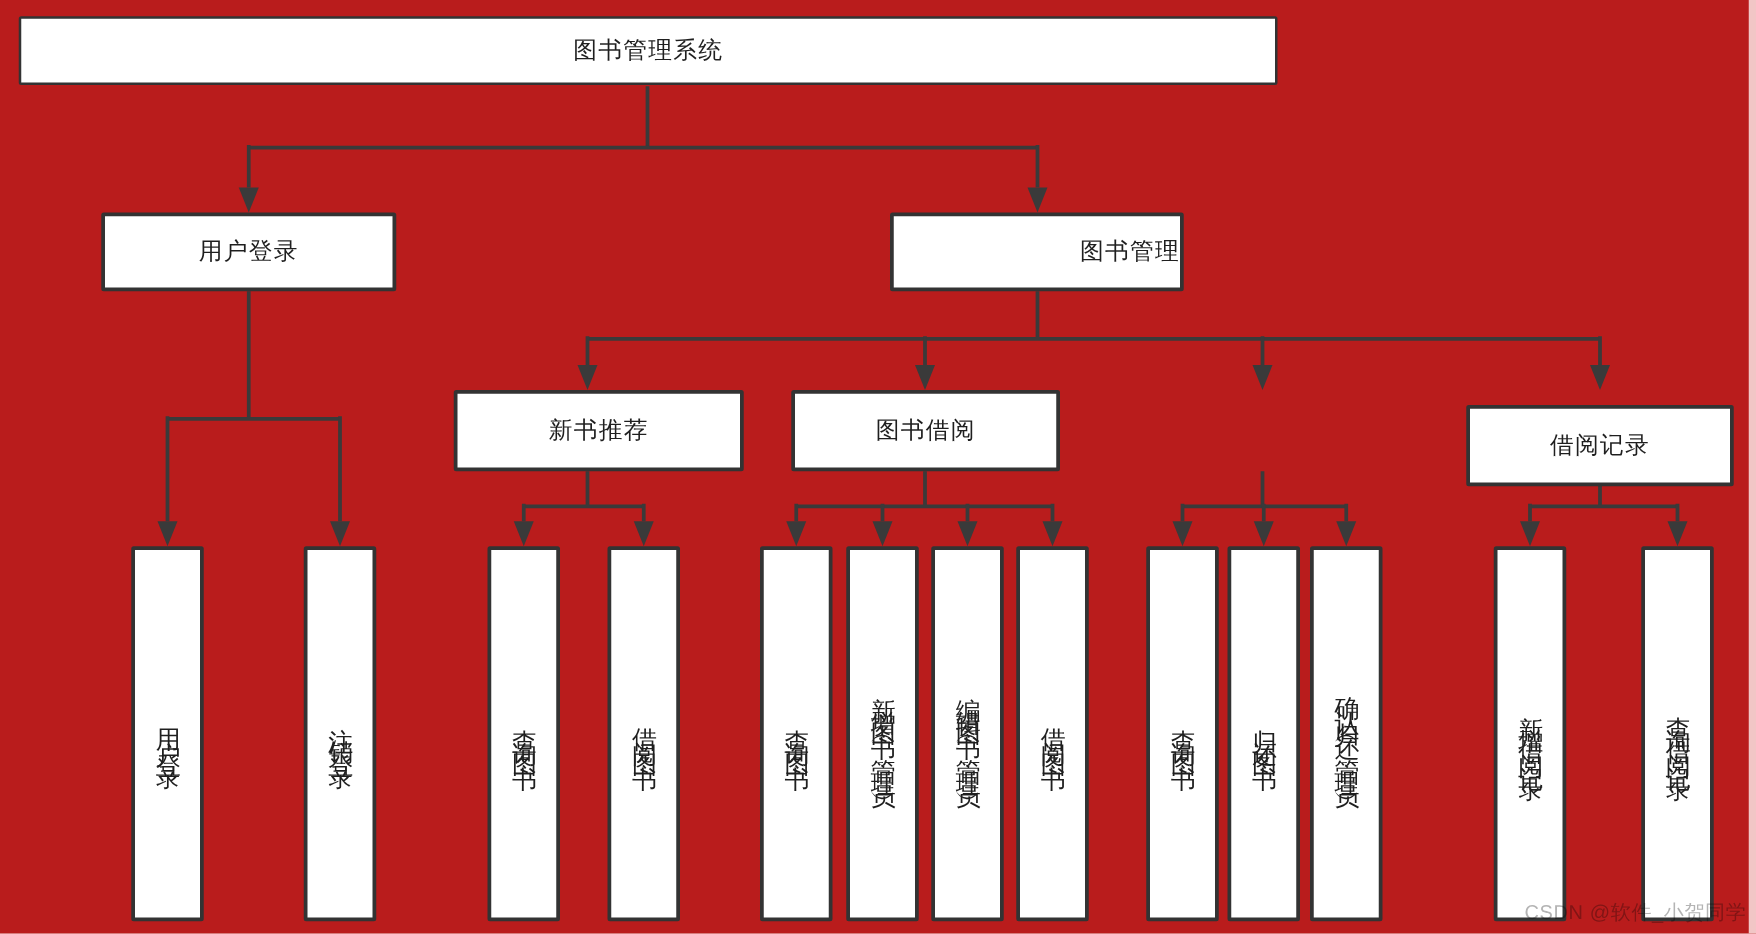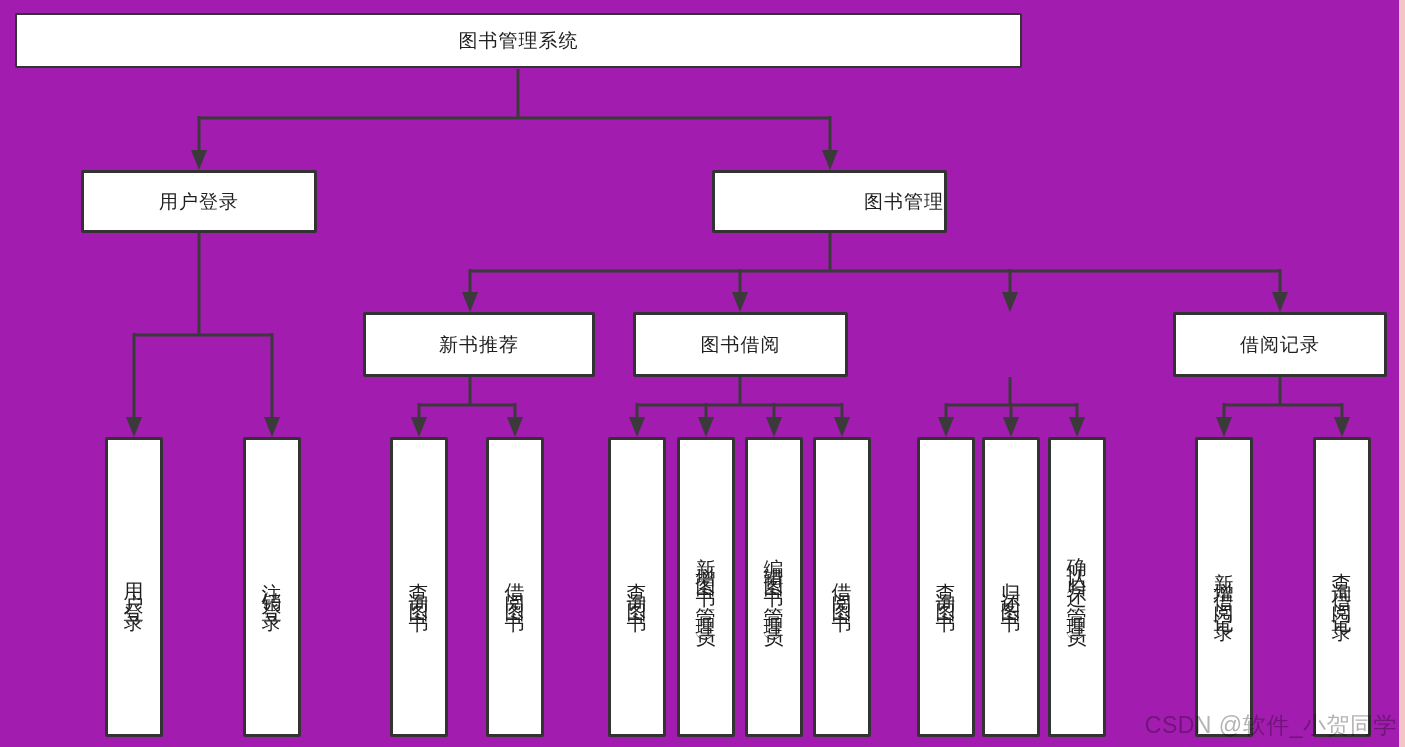--- a/index.html
+++ b/index.html
@@ -1,20 +1,20 @@
 <!DOCTYPE html>
 <html><head>
 <meta charset="utf-8">
 <style>
   html, body { margin: 0; padding: 0; background: #ffffff; }
   #stage {
     position: relative;
     width: 1405px;
     height: 747px;
-    background: #a21caf;
+    background: #b91c1c;
     overflow: hidden;
     font-family: "Liberation Sans", "DejaVu Sans", sans-serif;
     color: #222222;
   }
   #connectors {
     position: absolute;
     left: 0; top: 0;
     width: 1405px; height: 747px;
     pointer-events: none;
   }
@@ -44,21 +44,21 @@
     letter-spacing: 10px;
     font-size: 20px;
     line-height: 1;
     white-space: nowrap;
   }
   .htext { line-height: 1; }
   #watermark {
     position: absolute;
     right: 8px;
     bottom: 6px;
-    font-size: 23px;
+    font-size: 16px;
     letter-spacing: 0.5px;
     color: #b4b4b4;
     mix-blend-mode: multiply;
     z-index: 6;
     white-space: nowrap;
   }
   #edge-strip {
     position: absolute;
     right: 0; top: 0;
     width: 6px; height: 100%;
@@ -147,21 +147,21 @@
   <div class="box" style="left:712px; top:170px; width:235px; height:63px;justify-content:flex-end;">
     <span class="htext">图书管理</span>
   </div>
 
   <div class="box" style="left:363px; top:312px; width:232px; height:65px;">
     <span class="htext">新书推荐</span>
   </div>
   <div class="box" style="left:633px; top:312px; width:215px; height:65px;">
     <span class="htext">图书借阅</span>
   </div>
-  <div class="box" style="left:1173px; top:312px; width:214px; height:65px;">
+  <div class="box" style="left:1173px; top:324px; width:214px; height:65px;">
     <span class="htext">借阅记录</span>
   </div>
 
   <div class="box leaf" style="left:105px;">
     <span class="vtext">用户登录</span>
   </div>
   <div class="box leaf" style="left:243px;">
     <span class="vtext">注销登录</span>
   </div>
   <div class="box leaf" style="left:390px;">

